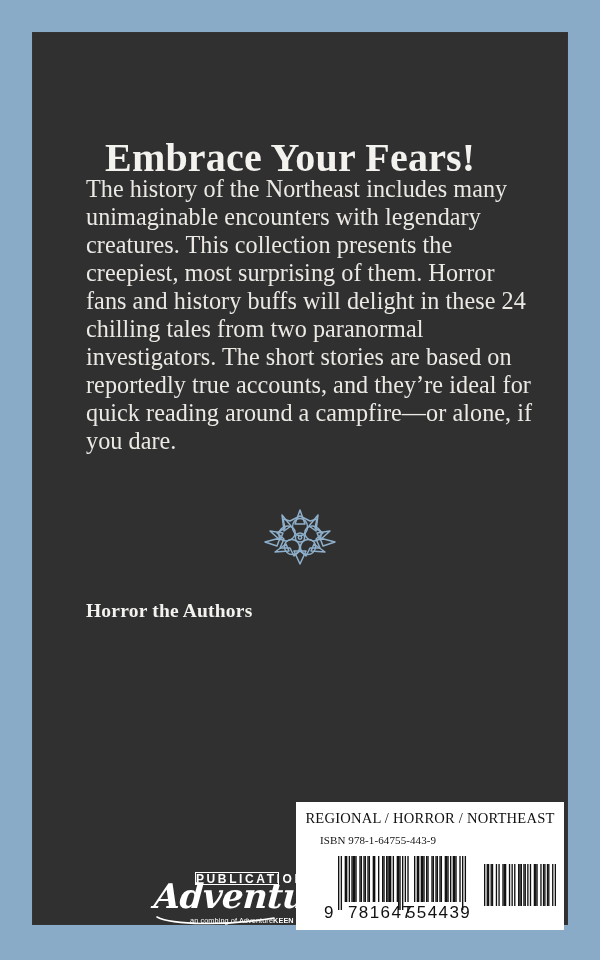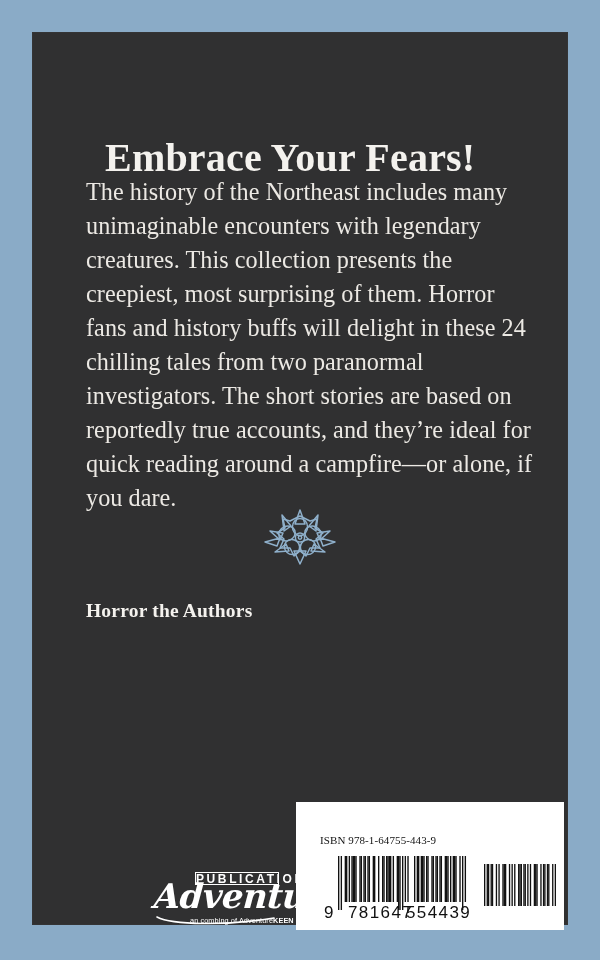--- a/index.html
+++ b/index.html
@@ -49,21 +49,21 @@
   }
 
   
   .blurb {
     position: absolute;
     left: 54px;
     top: 143px;
     width: 455px;
     color: #ece9e4;
     font-size: 24.2px;
-    line-height: 34px;
+    line-height: 28px;
     letter-spacing: 0.05px;
   }
 
   
   .ornament {
     position: absolute;
     left: 50%;
     top: 474px;
     width: 74px;
     height: 62px;
@@ -250,20 +250,21 @@
         <svg viewBox="0 0 122 10" xmlns="http://www.w3.org/2000/svg" fill="none" stroke="#ffffff" stroke-width="1.6" stroke-linecap="round">
           <path d="M1 2 C 16 10, 70 11, 118 3"></path>
         </svg>
       </div>
       <div class="logo-imprint">
         <span>an combing of </span><span>Adventure</span><span class="keen">KEEN</span>
       </div>
     </div>
 
     <div class="barcode-box">
+      <div class="bisac">REGIONAL / HORROR / NORTHEAST</div>
       <div class="isbn-text">ISBN 978-1-64755-443-9</div>
       <div class="ean-wrap">
         <svg id="ean-svg" viewBox="0 0 152 70" xmlns="http://www.w3.org/2000/svg">
             <g transform="translate(20,2)">
               <rect x="0.000" y="0" width="1.360" height="54" fill="#111111"></rect>
               <rect x="2.667" y="0" width="1.360" height="54" fill="#111111"></rect>
               <rect x="6.667" y="0" width="1.360" height="46" fill="#111111"></rect>
               <rect x="8.000" y="0" width="1.360" height="46" fill="#111111"></rect>
               <rect x="10.667" y="0" width="1.360" height="46" fill="#111111"></rect>
               <rect x="13.333" y="0" width="1.360" height="46" fill="#111111"></rect>

